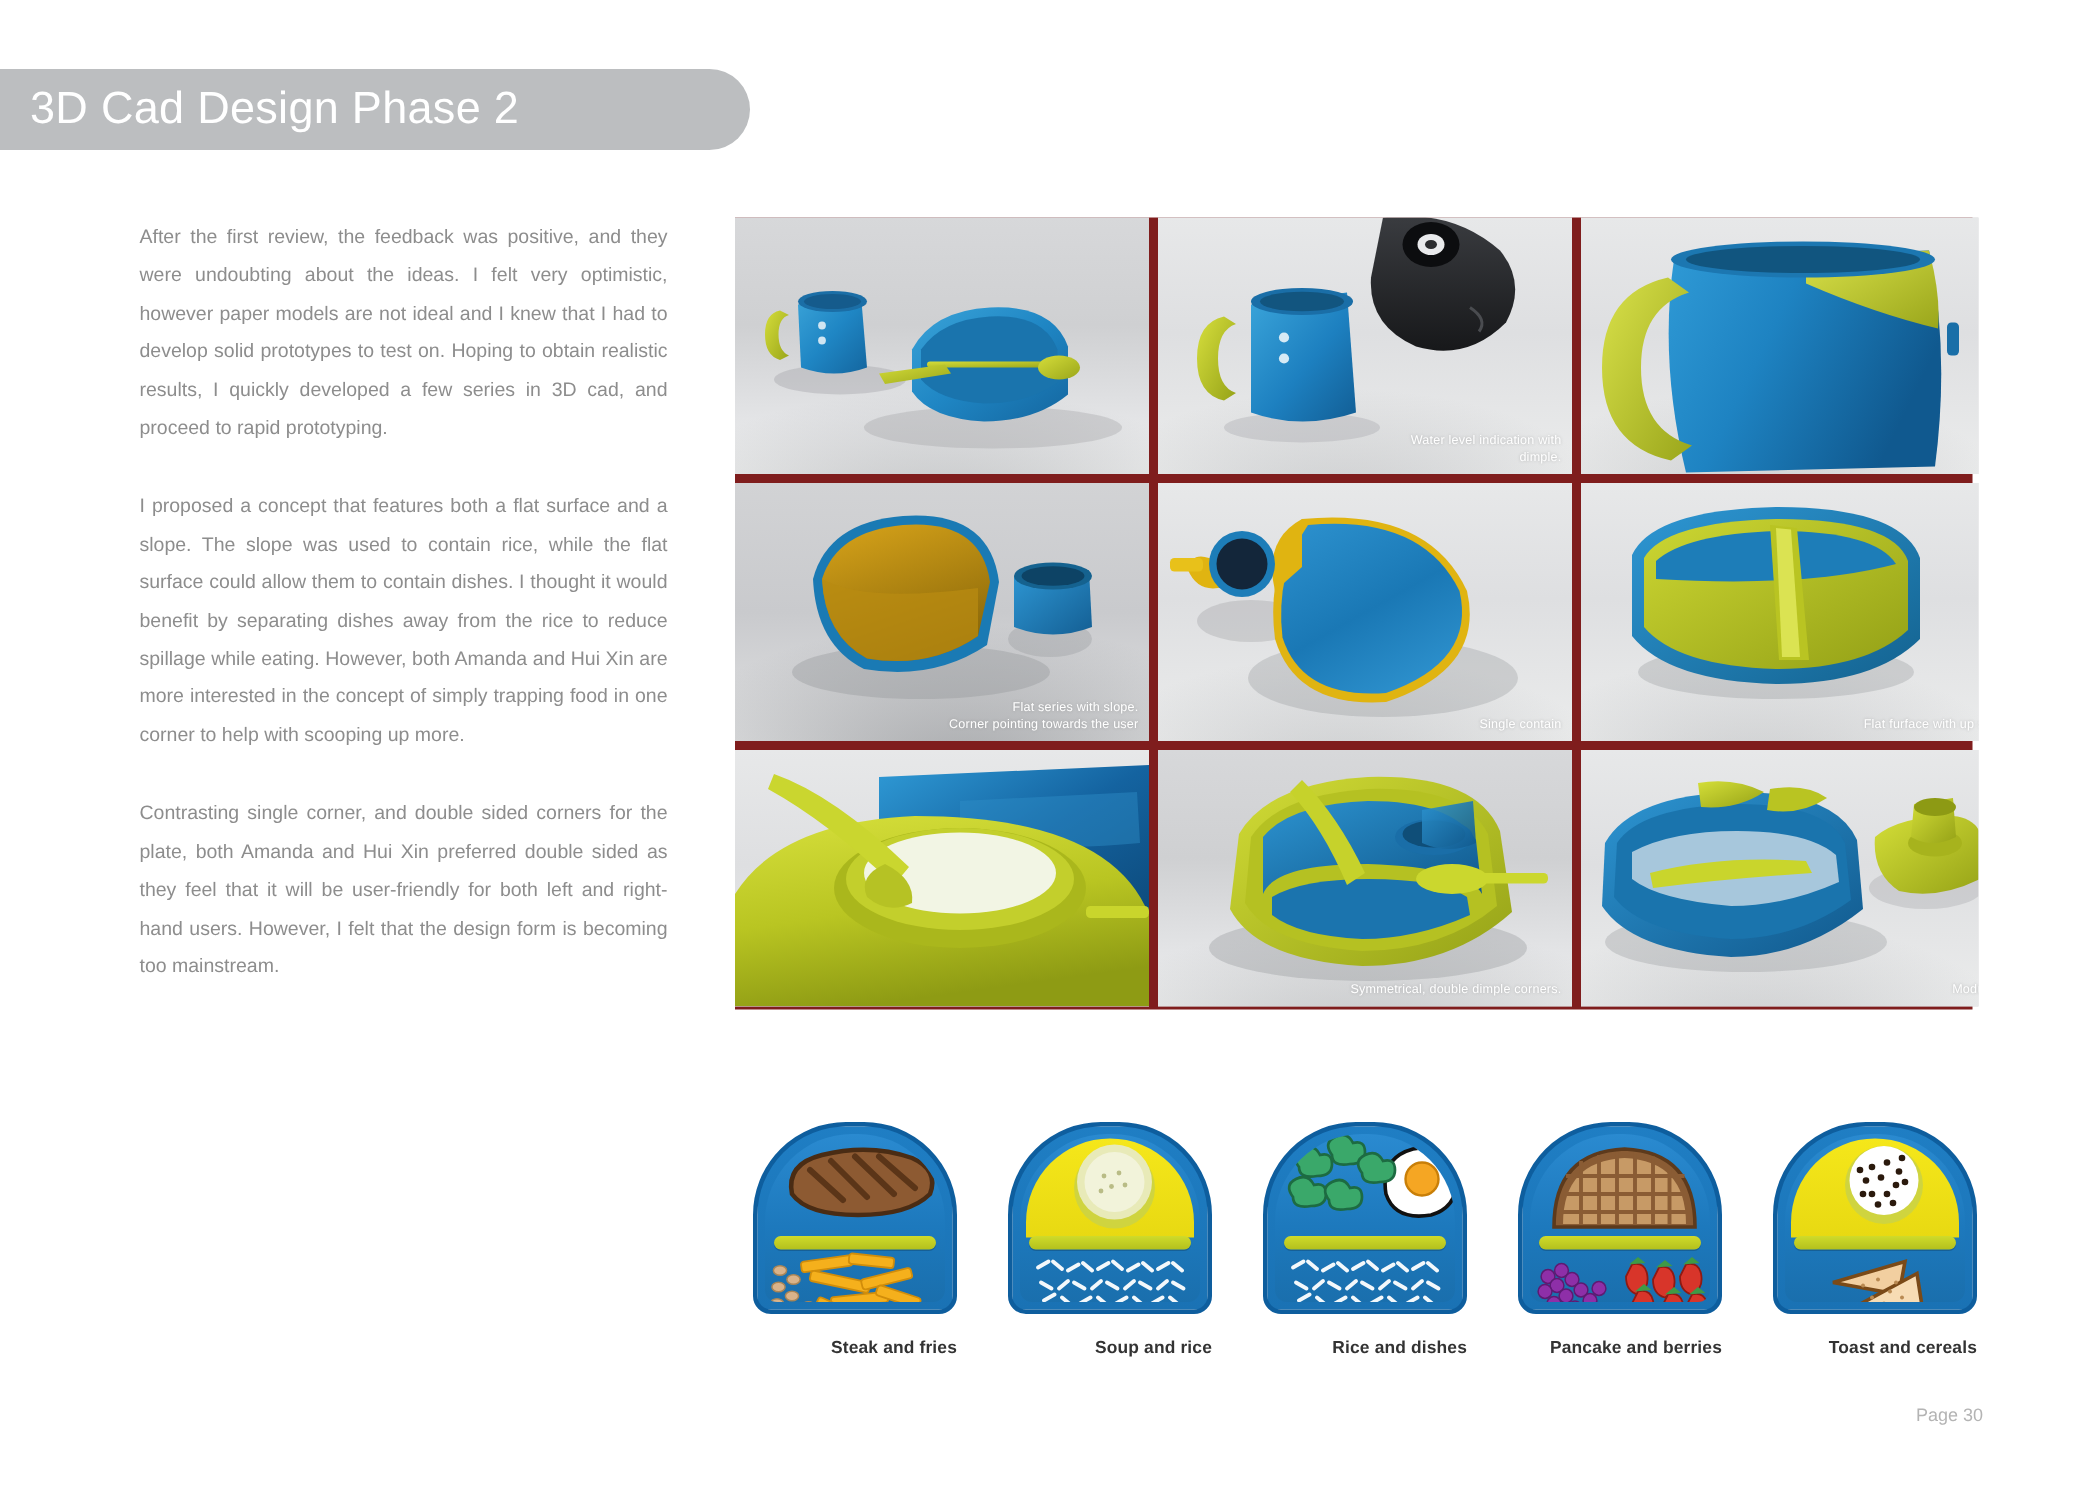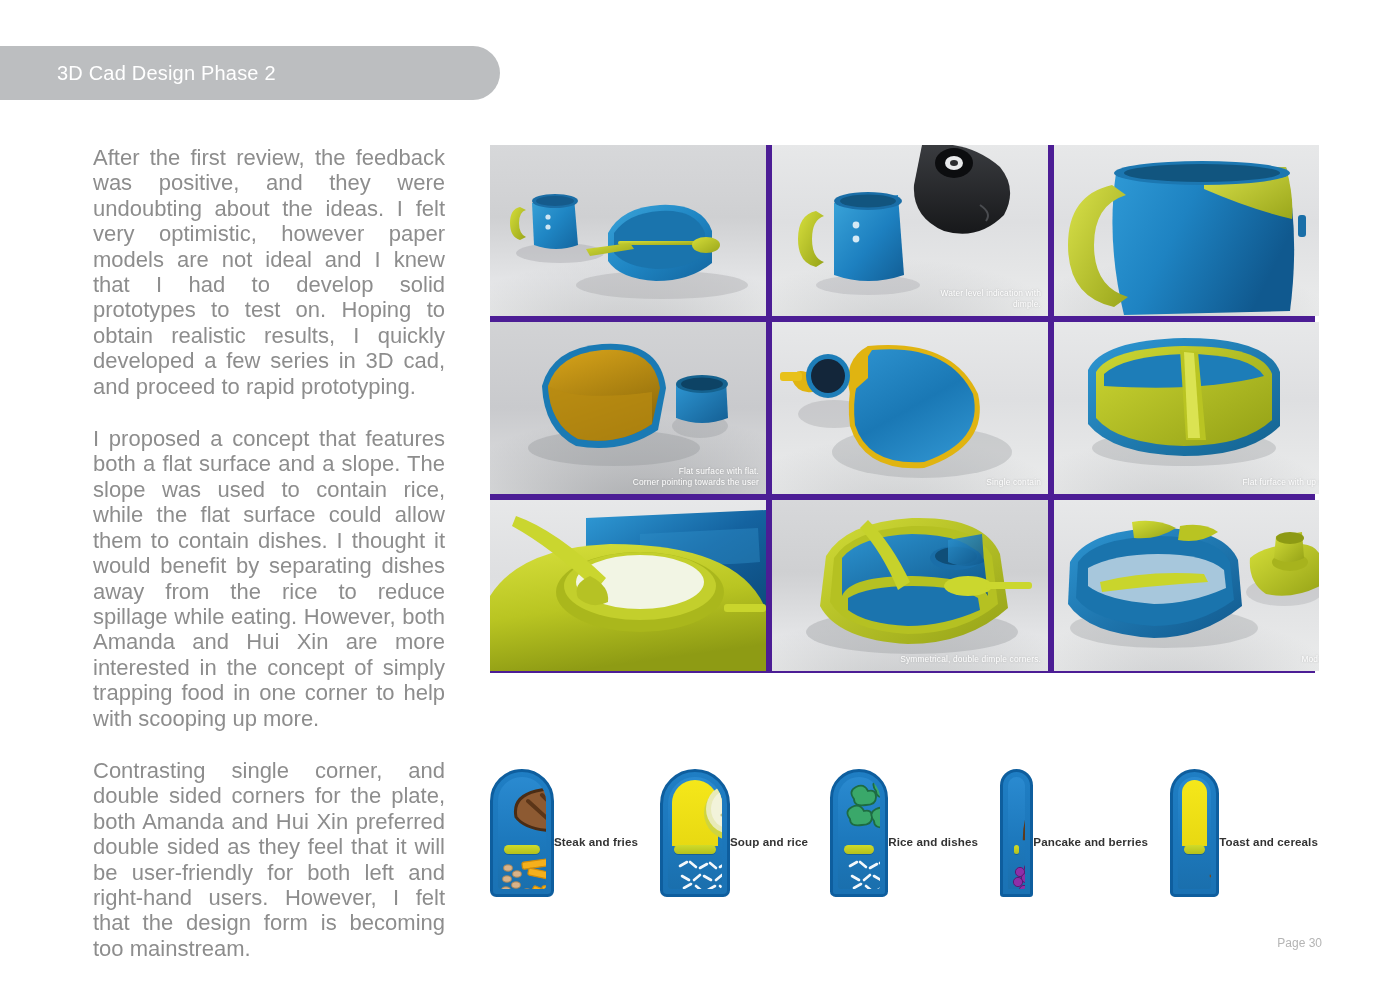--- a/index.html
+++ b/index.html
@@ -14,52 +14,52 @@
 
   
   .title-pill {
     position: absolute; left: -40px; top: 46px;
     width: 540px; height: 54px;
     background: #bcbec0;
     border-radius: 0 30px 30px 0;
     display: flex; align-items: center;
   }
   .title-text {
-    margin-left: 97px;
+    margin-left: 60px;
     color: #ffffff;
-    font-size: 20px;
+    font-size: 30px;
     font-weight: 400;
     letter-spacing: 0.2px;
     white-space: nowrap;
   }
 
   
   .text-col {
     position: absolute; left: 93px; top: 145px;
     width: 352px;
   }
   .para {
     color: #8d8d8d;
-    font-size: 22px;
+    font-size: 13px;
     line-height: 25.4px;
     text-align: justify;
     text-justify: inter-word;
     margin-bottom: 27px;
   }
   .para:last-child { margin-bottom: 0; }
 
   
   .grid {
     position: absolute; left: 490px; top: 145px;
     width: 825px; height: 528px;
     display: grid;
     grid-template-columns: 276px 276px 265px;
     grid-template-rows: 171px 172px 171px;
     gap: 6px 6px;
-    background: #4c1d95;
+    background: #7f1d1d;
   }
   .tile {
     position: relative;
     overflow: hidden;
     background: #d9dadc;
   }
   .tile .cap {
     position: absolute; right: 7px; bottom: 6px;
     color: #ffffff;
     font-size: 8.4px;
@@ -91,21 +91,21 @@
   }
 
   
   .icon-strip {
     position: absolute; left: 490px; top: 748px;
     width: 828px; height: 170px;
     display: flex; justify-content: space-between;
   }
   .icon-cell {
     width: 148px;
-    display: flex; flex-direction: row; align-items: center;
+    display: flex; flex-direction: column; align-items: flex-end;
   }
   .plate {
     position: relative;
     width: 136px; height: 128px;
     border-radius: 62px 62px 12px 12px;
     background: linear-gradient(180deg, #1f7ec4 0%, #1a72b4 100%);
     border: 3px solid #0e5e9e;
     overflow: hidden;
   }
   .plate-inner {
@@ -268,21 +268,21 @@
         </defs>
         <ellipse cx="124" cy="126" rx="86" ry="18" fill="#8f9195" opacity="0.35"></ellipse>
         <path d="M52 64 Q62 26 112 22 Q170 18 176 66 L168 108 Q132 132 86 124 Q54 108 52 64 Z" fill="#1a7ab4"></path>
         <path d="M58 64 Q68 32 112 28 Q164 24 170 66 L162 102 Q130 124 88 117 Q60 102 58 64 Z" fill="url(#gold1)"></path>
         <path d="M58 64 Q86 80 162 70 L162 102 Q130 124 88 117 Q60 102 58 64 Z" fill="#b88b12" opacity="0.75"></path>
         <ellipse cx="210" cy="104" rx="28" ry="12" fill="#8f9195" opacity="0.3"></ellipse>
         <path d="M186 62 L236 58 L238 96 Q212 106 186 96 Z" fill="url(#b4)"></path>
         <ellipse cx="212" cy="62" rx="26" ry="9" fill="#15628f"></ellipse>
         <ellipse cx="212" cy="62" rx="21" ry="6.5" fill="#0d4365"></ellipse>
       </svg>
-      <div class="cap">Flat surface with flat.
+      <div class="cap">Flat series with slope.
 Corner pointing towards the user</div>
     </div>
 
     <div class="tile">
       <div class="bg-studio light"></div>
       <svg viewBox="0 0 276 172" width="276" height="172" style="position:absolute;inset:0">
         <defs>
           <linearGradient id="b5" x1="0.2" y1="0" x2="0.8" y2="1">
             <stop offset="0" stop-color="#2a8ecb"></stop>
               <stop offset="0.5" stop-color="#1a78b5"></stop>

